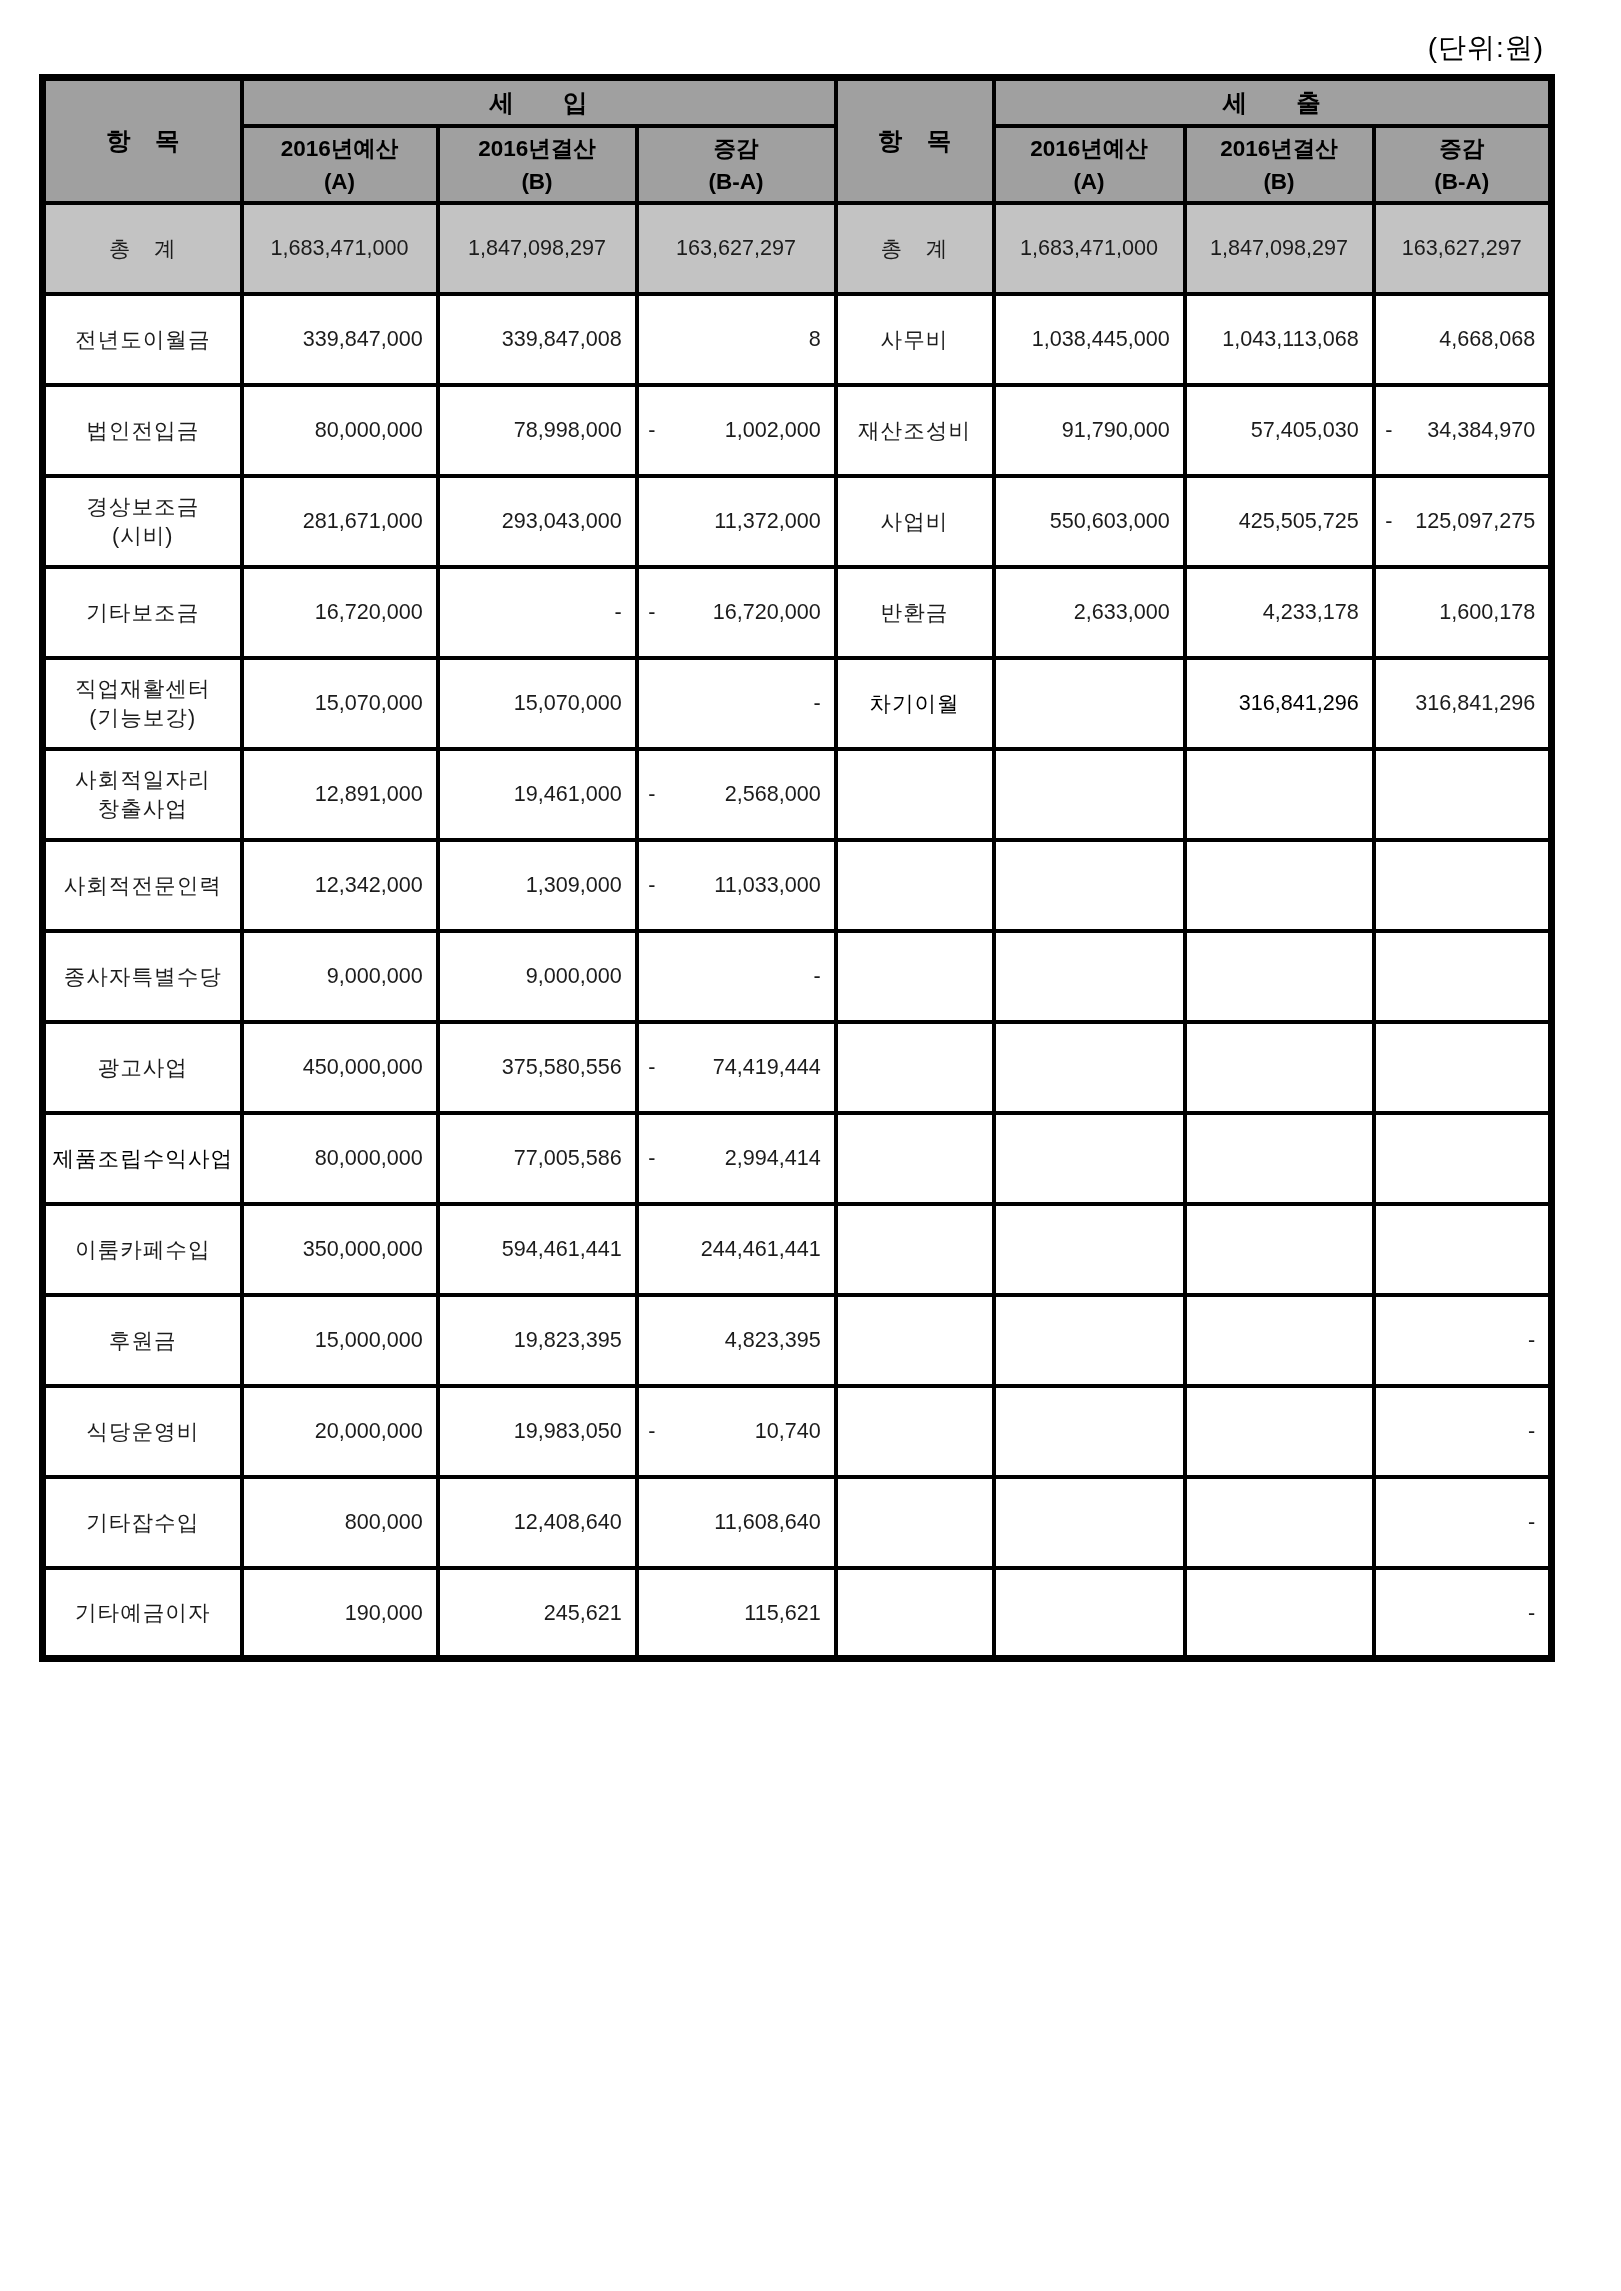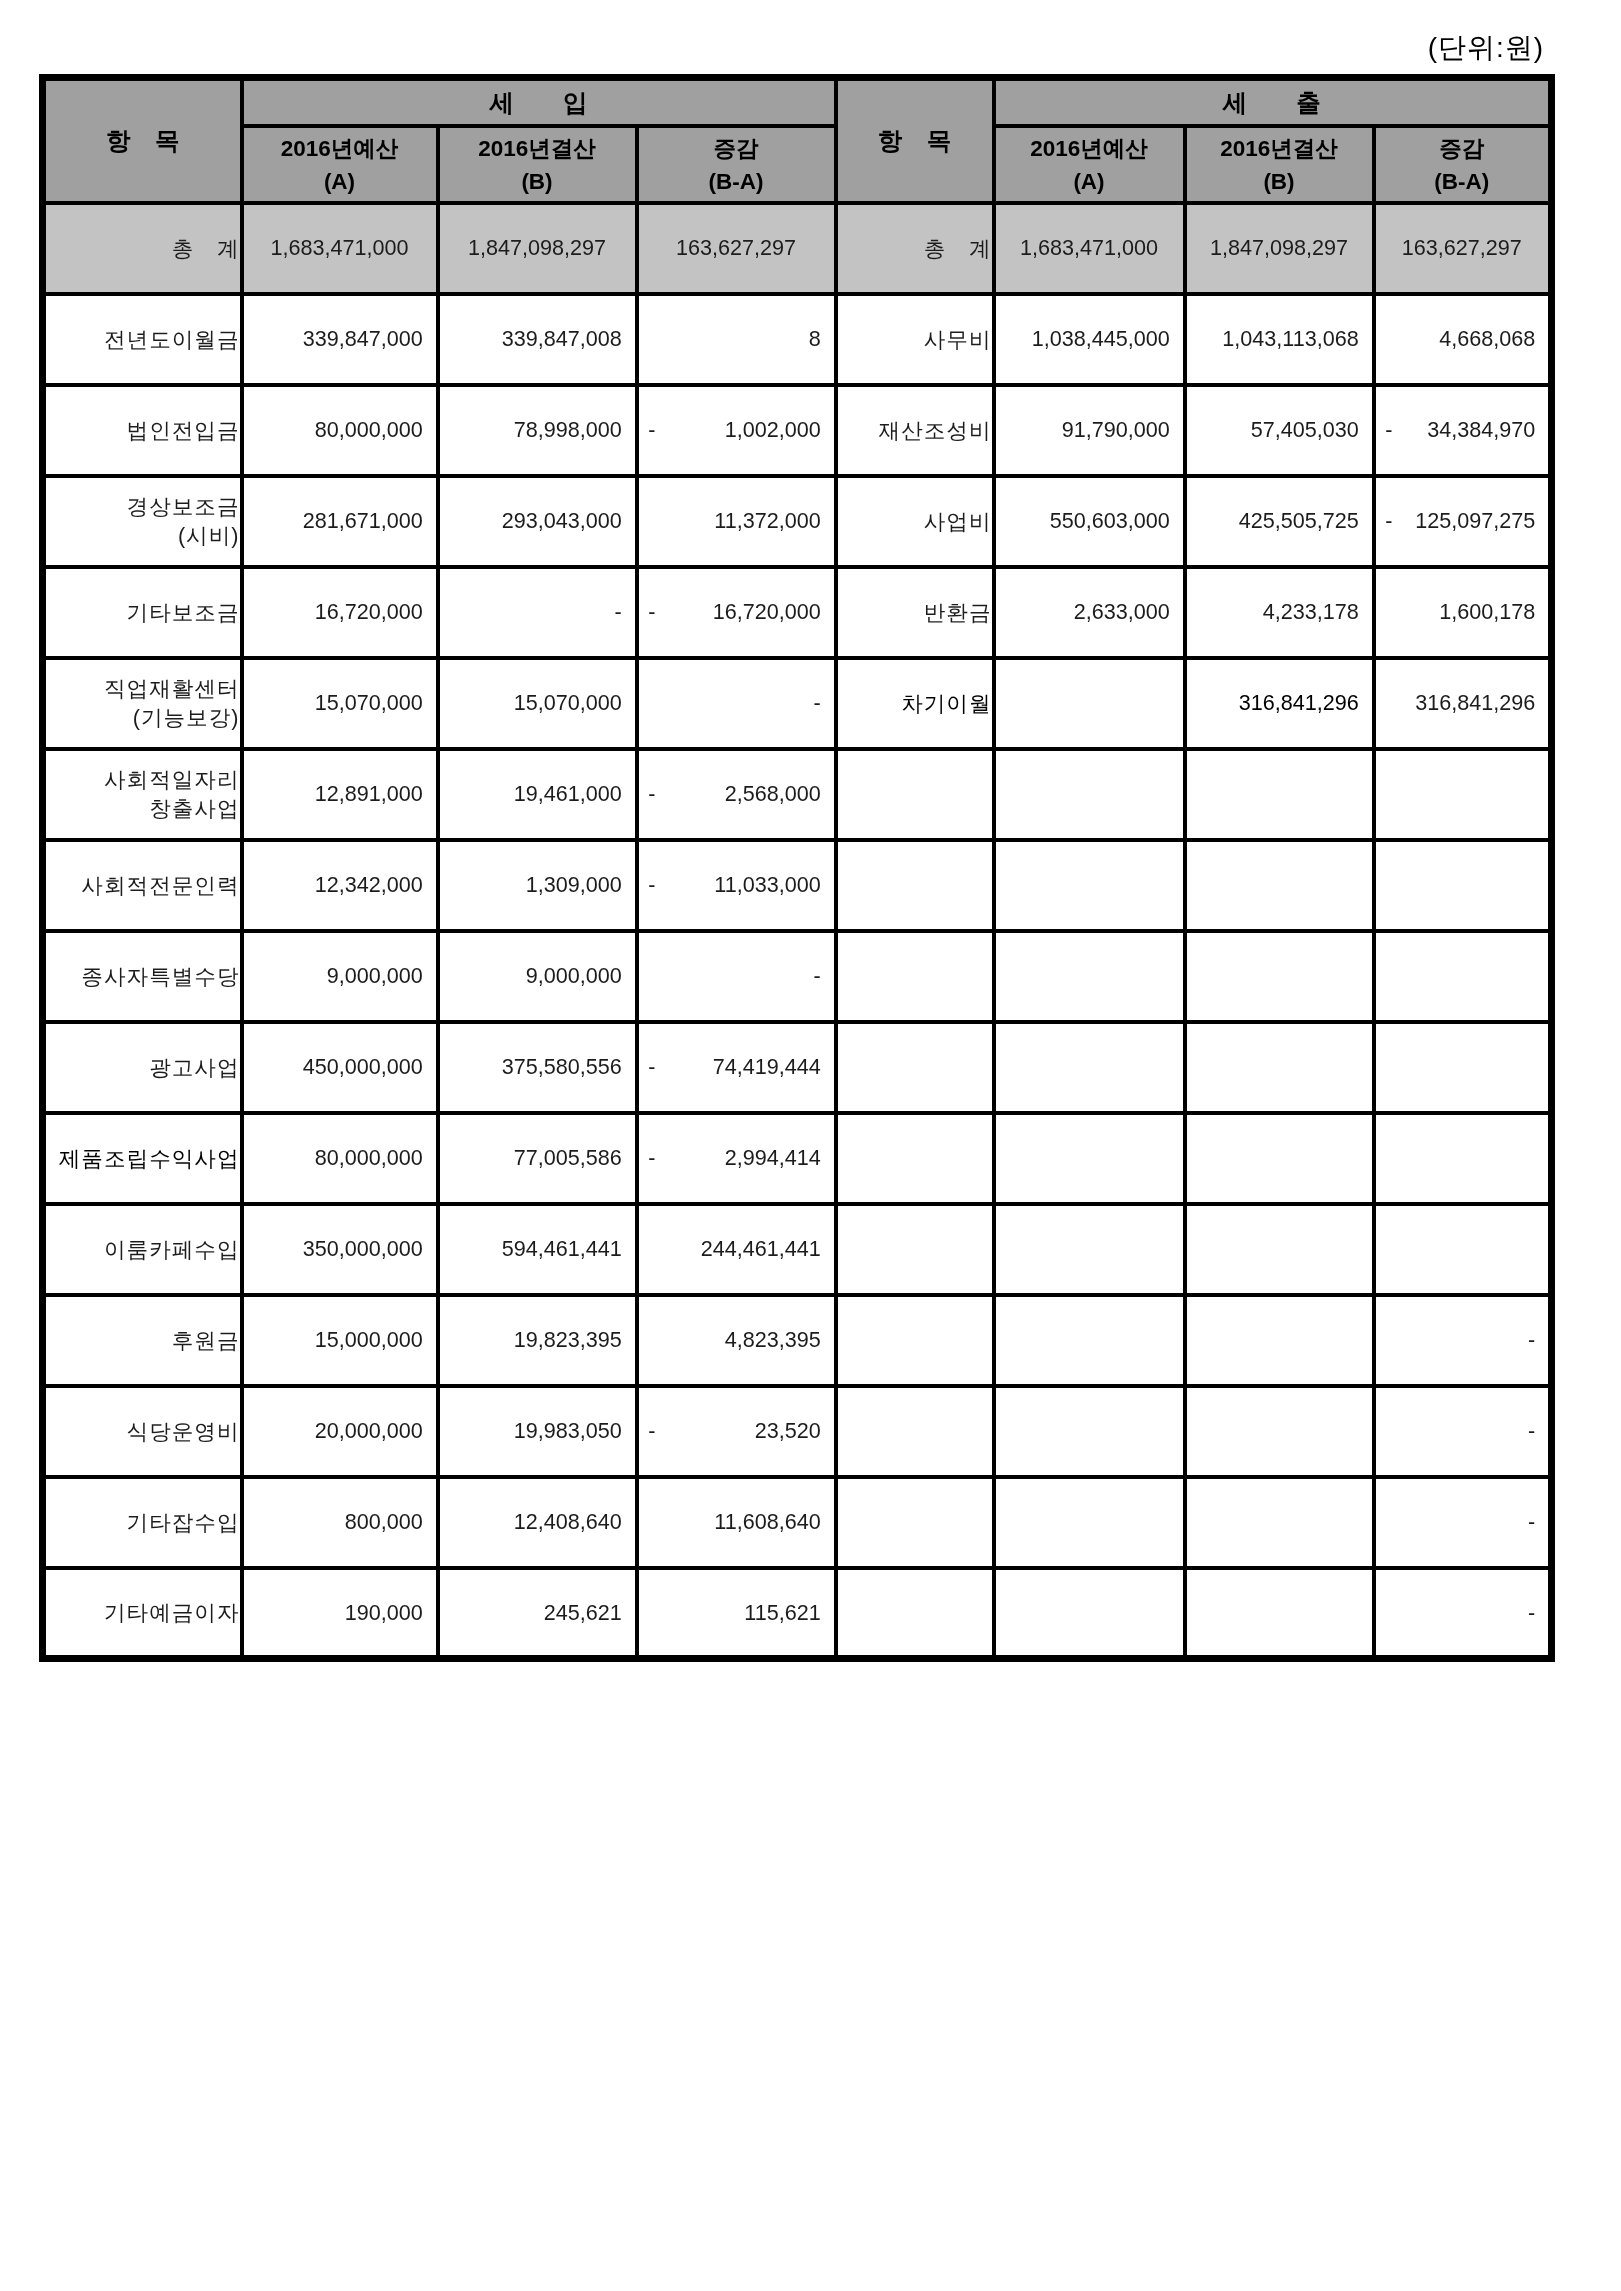--- a/index.html
+++ b/index.html
@@ -25,21 +25,21 @@
   thead th{
     background:var(--header-bg,#a0a0a0);
     font-size:22.5px;font-weight:700;text-align:center;vertical-align:middle;
   }
   thead .span-h{height:43px;font-size:24.5px;}
   thead .item-h{font-size:24.5px;text-align:center;}
   thead .sub-row th{height:73px;}
   thead th .sub{margin-top:4.9px;}
   tbody tr{height:91px;}
   tbody td{font-size:21.6px;vertical-align:middle;color:#1c1c1c;}
-  td.lbl{text-align:right;letter-spacing:1px;line-height:1.35;}
+  td.lbl{text-align:center;letter-spacing:1px;line-height:1.35;}
   td.num{text-align:right;padding-right:12.7px;}
   tr.total td{background:var(--total-bg,#c3c3c3);}
   tr.total td.num{text-align:center;padding-right:0;}
   .bold{font-weight:400;color:#000;}
   .negwrap{
     display:flex;justify-content:space-between;align-items:center;
     padding-left:9.8px;
   }
 </style>
 </head>
@@ -267,21 +267,21 @@
             <td class="num"></td>
             <td class="num">-</td>
           </tr>
           <tr>
             <td class="lbl">식당운영비</td>
             <td class="num">20,000,000</td>
             <td class="num">19,983,050</td>
             <td class="num">
               <div class="negwrap">
                 <span>-</span>
-                <span>23,520</span>
+                <span>10,740</span>
               </div>
             </td>
             <td class="lbl"></td>
             <td class="num"></td>
             <td class="num"></td>
             <td class="num">-</td>
           </tr>
           <tr>
             <td class="lbl">기타잡수입</td>
             <td class="num">800,000</td>

